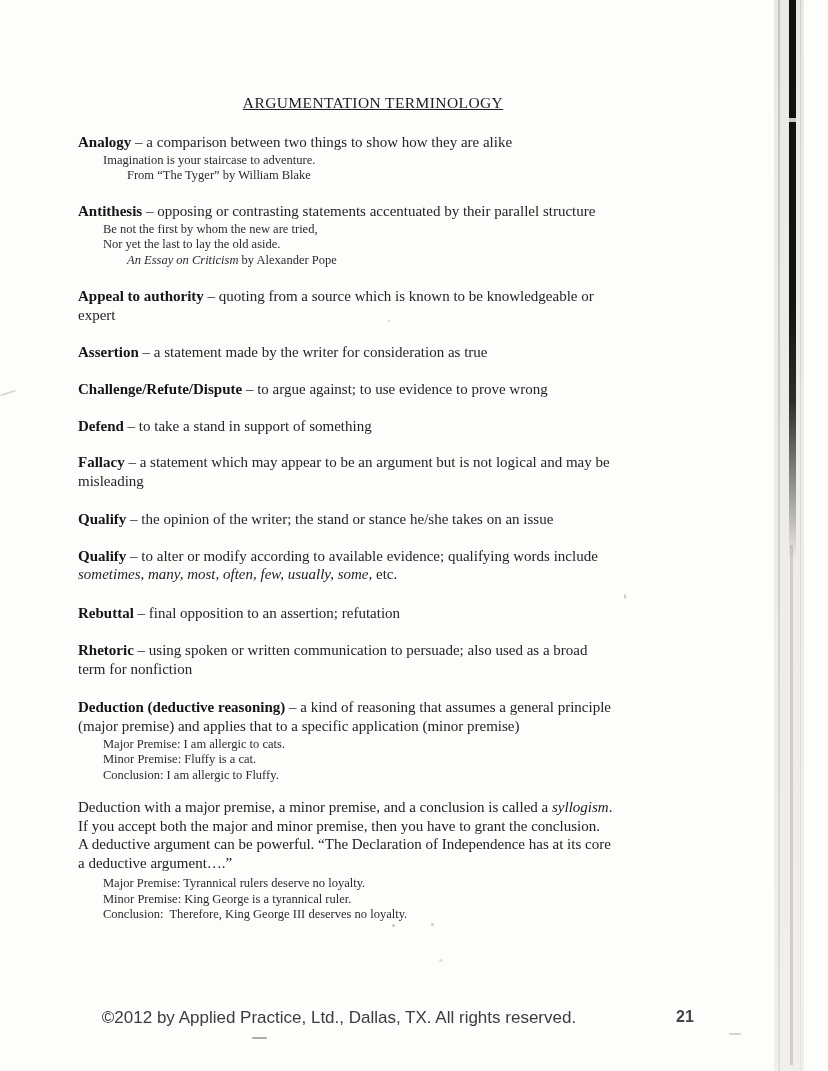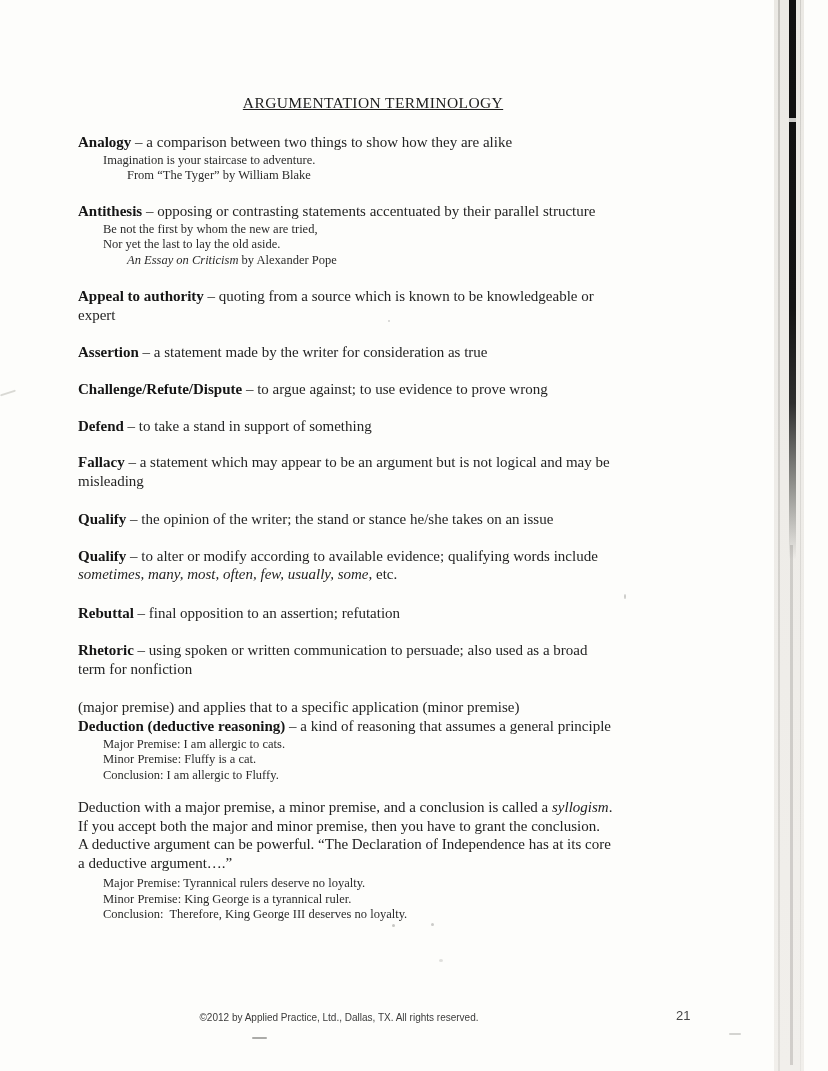--- a/index.html
+++ b/index.html
@@ -38,27 +38,27 @@
   .ind2 { margin-left:49px; }
   .it { font-style:italic; }
   .para { margin-top:15px; }
   .para .def-line { color:#222; }
 
   
   .footer-copyright {
     position:absolute; left:78px; top:1011px; width:522px;
     text-align:center;
     font-family:"Liberation Sans", sans-serif;
-    font-size:10px; line-height:13px; color:#3c3c3c;
+    font-size:17px; line-height:13px; color:#3c3c3c;
     white-space:nowrap;
   }
   .footer-page-number {
     position:absolute; left:676px; top:1008px;
     font-family:"Liberation Sans", sans-serif;
-    font-size:13px; color:#444;
+    font-size:16px; color:#444;font-weight:bold;
   }
 
   
   .edge-band {
     position:absolute; top:0; left:774px; width:30px; height:1071px;
     background:linear-gradient(to bottom, #ebe9e4 0%, #eeece8 45%, #f1efeb 100%);
   }
   .edge-band::before {
     content:""; position:absolute; left:4px; top:0; width:2px; height:100%;
     background:linear-gradient(to bottom, rgba(110,108,102,.30), rgba(110,108,102,.12));
@@ -193,25 +193,25 @@
 
     <div class="entry" style="margin-top:18.5px">
       <div class="def-line">
         <b class="term">Rhetoric</b>
         <span>– using spoken or written communication to persuade; also used as a broad</span>
       </div>
       <div class="def-line">term for nonfiction</div>
     </div>
 
     <div class="entry" style="margin-top:20px">
-      <div class="def-line">(major premise) and applies that to a specific application (minor premise)</div>
       <div class="def-line">
         <b class="term">Deduction (deductive reasoning)</b>
         <span>– a kind of reasoning that assumes a general principle</span>
       </div>
+      <div class="def-line">(major premise) and applies that to a specific application (minor premise)</div>
       <div class="ex-group">
         <div class="ex ind1">Major Premise: I am allergic to cats.</div>
         <div class="ex ind1">Minor Premise: Fluffy is a cat.</div>
         <div class="ex ind1">Conclusion: I am allergic to Fluffy.</div>
       </div>
     </div>
 
     <div class="para">
       <div class="def-line"><span>Deduction with a major premise, a minor premise, and a conclusion is called a </span><span class="it">syllogism</span><span>.</span></div>
       <div class="def-line">If you accept both the major and minor premise, then you have to grant the conclusion.</div>

